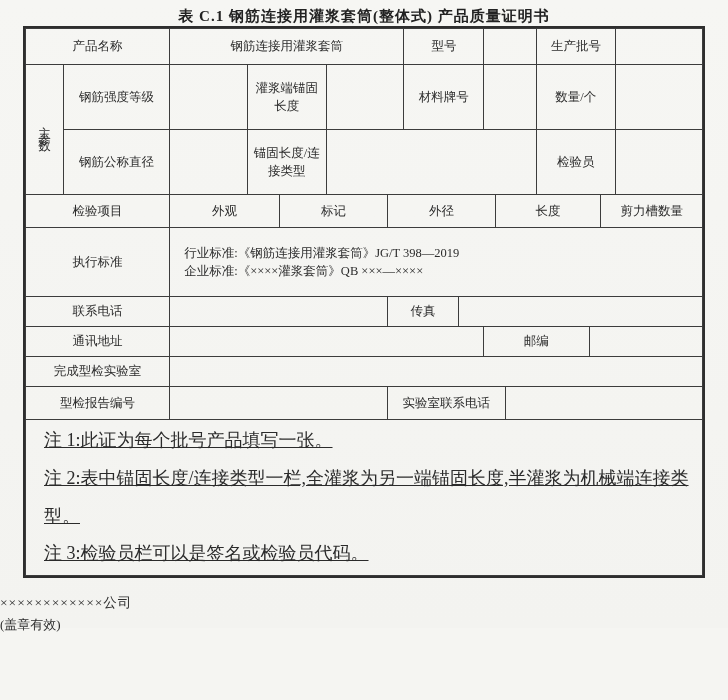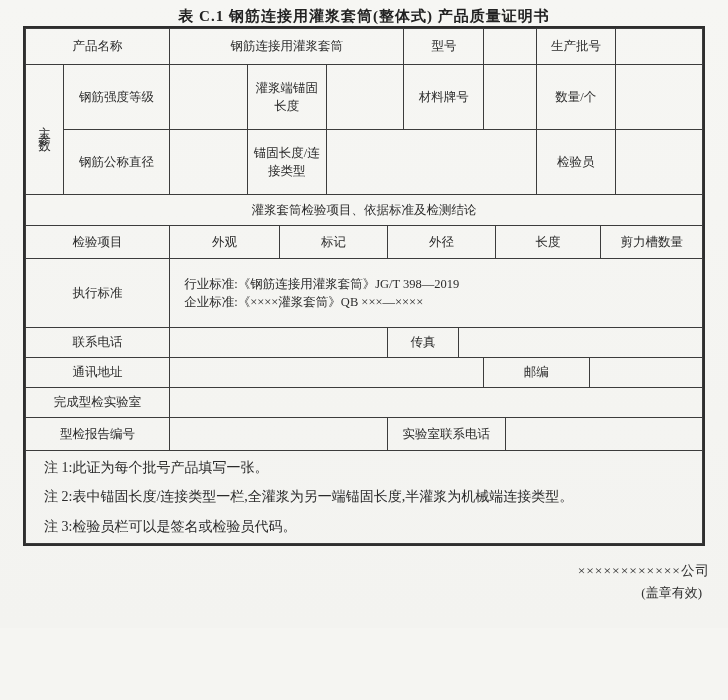--- a/index.html
+++ b/index.html
@@ -36,26 +36,26 @@
   .h32 td{height:28px;}
   .h68 td{height:64px;}
   .h29 td{height:25px;}
   .vert{
     writing-mode:vertical-lr;text-orientation:upright;
     letter-spacing:7px;display:inline-block;font-size:12.5px;
   }
   .left{text-align:left;padding-left:14px;margin-top:19px;}
   .std-line{display:block;text-align:left;}
   .notes-cell{height:78px;text-align:left;vertical-align:middle;padding-left:18px;}
-  .note-line{display:block;font-size:14px;line-height:2.1;color:#2b2b2b;}
+  .note-line{display:block;font-size:18px;line-height:2.1;color:#2b2b2b;text-decoration:underline;}
   .footer{
-    margin-top:16px;text-align:right;font-size:13.5px;color:#2e2e2e;
+    margin-top:16px;font-size:13.5px;color:#2e2e2e;
   }
   .footer .company{padding-right:18px;letter-spacing:1px;display:block;}
-  .footer .seal{padding-right:26px;display:block;margin-top:4px;font-size:13px;margin-left:8px;}
+  .footer .seal{padding-right:26px;display:block;margin-top:4px;font-size:13px;}
   .wrap2{white-space:normal;word-break:break-all;}
 </style>
 </head>
 <body>
 
 <div class="doc">
 
   <div class="title">表 C.1  钢筋连接用灌浆套筒(整体式) 产品质量证明书</div>
 
 
@@ -110,27 +110,20 @@
         <td>钢筋公称直径</td>
         <td></td>
         <td class="wrap2">锚固长度/连接类型</td>
         <td colspan="3"></td>
         <td>检验员</td>
         <td></td>
       </tr>
     </tbody>
       </table>
 
-    <table class="h30">
-      <tbody>
-          <tr>
-        <td>灌浆套筒检验项目、依据标准及检测结论</td>
-      </tr>
-    </tbody>
-      </table>
 
     <table>
       <colgroup>
         <col style="width:21.3%">
           <col style="width:16.2%">
           <col style="width:16.0%">
         <col style="width:15.9%">
           <col style="width:15.6%">
           <col style="width:15.0%">
       </colgroup>

